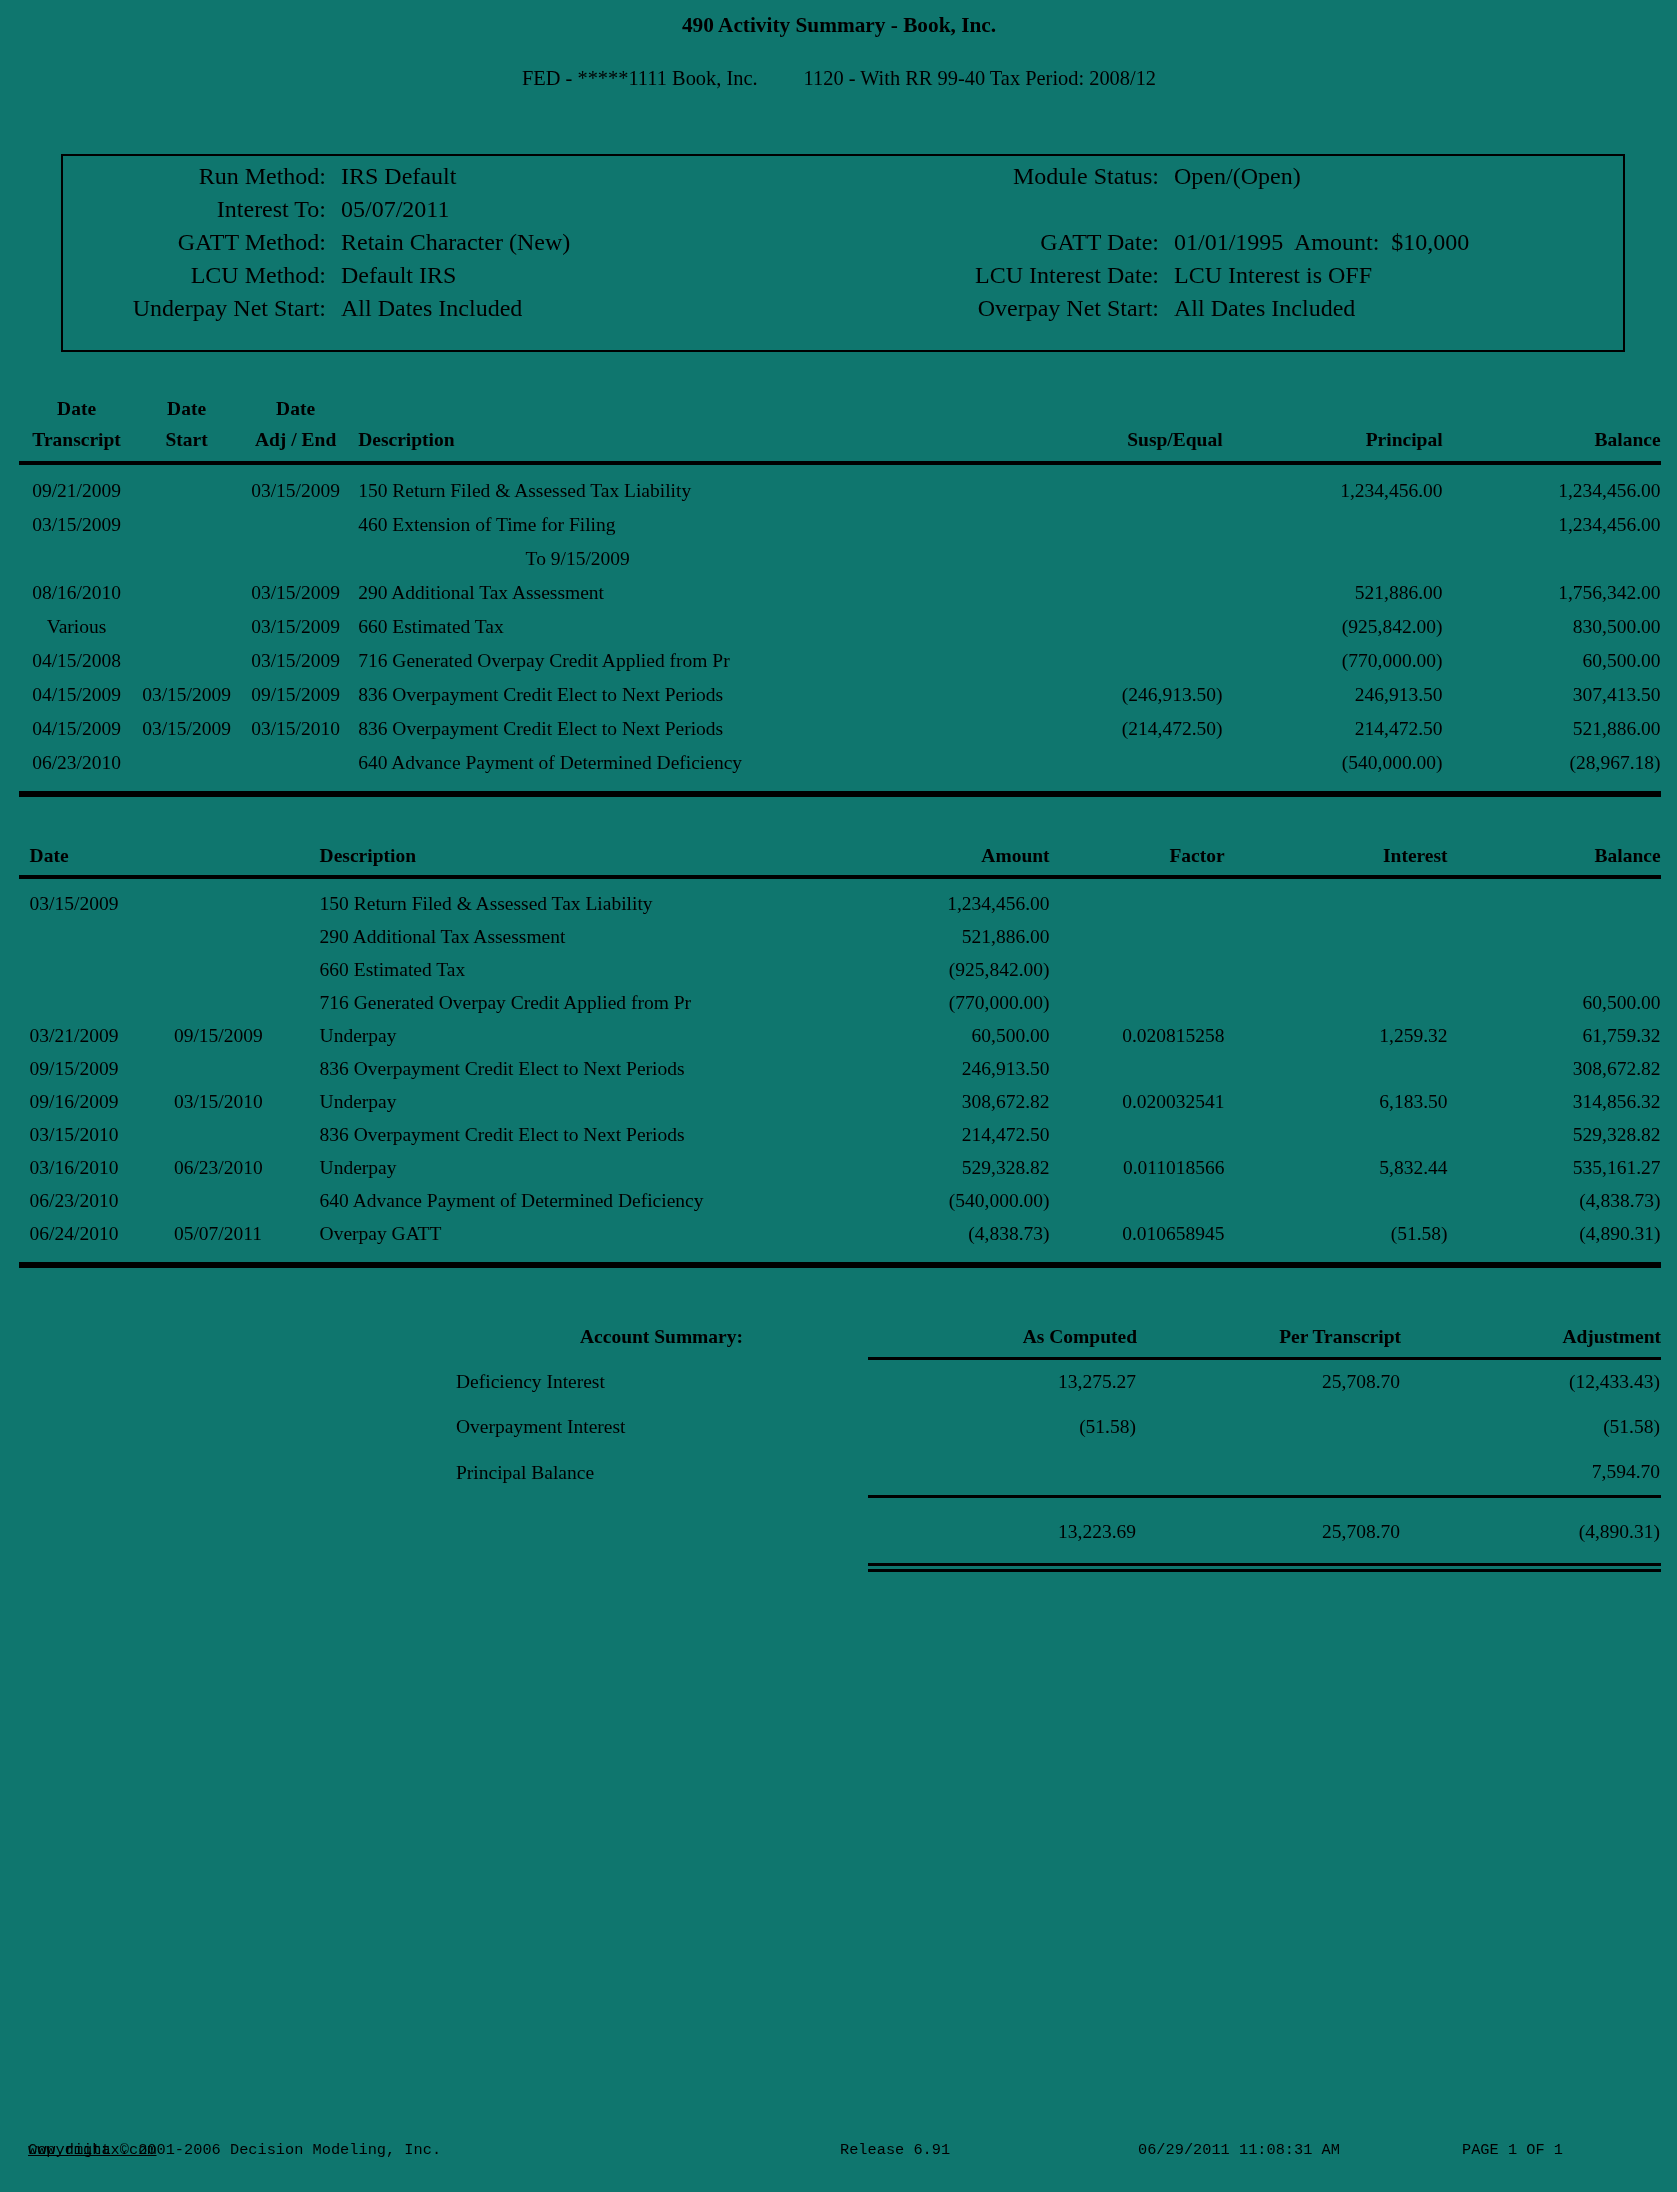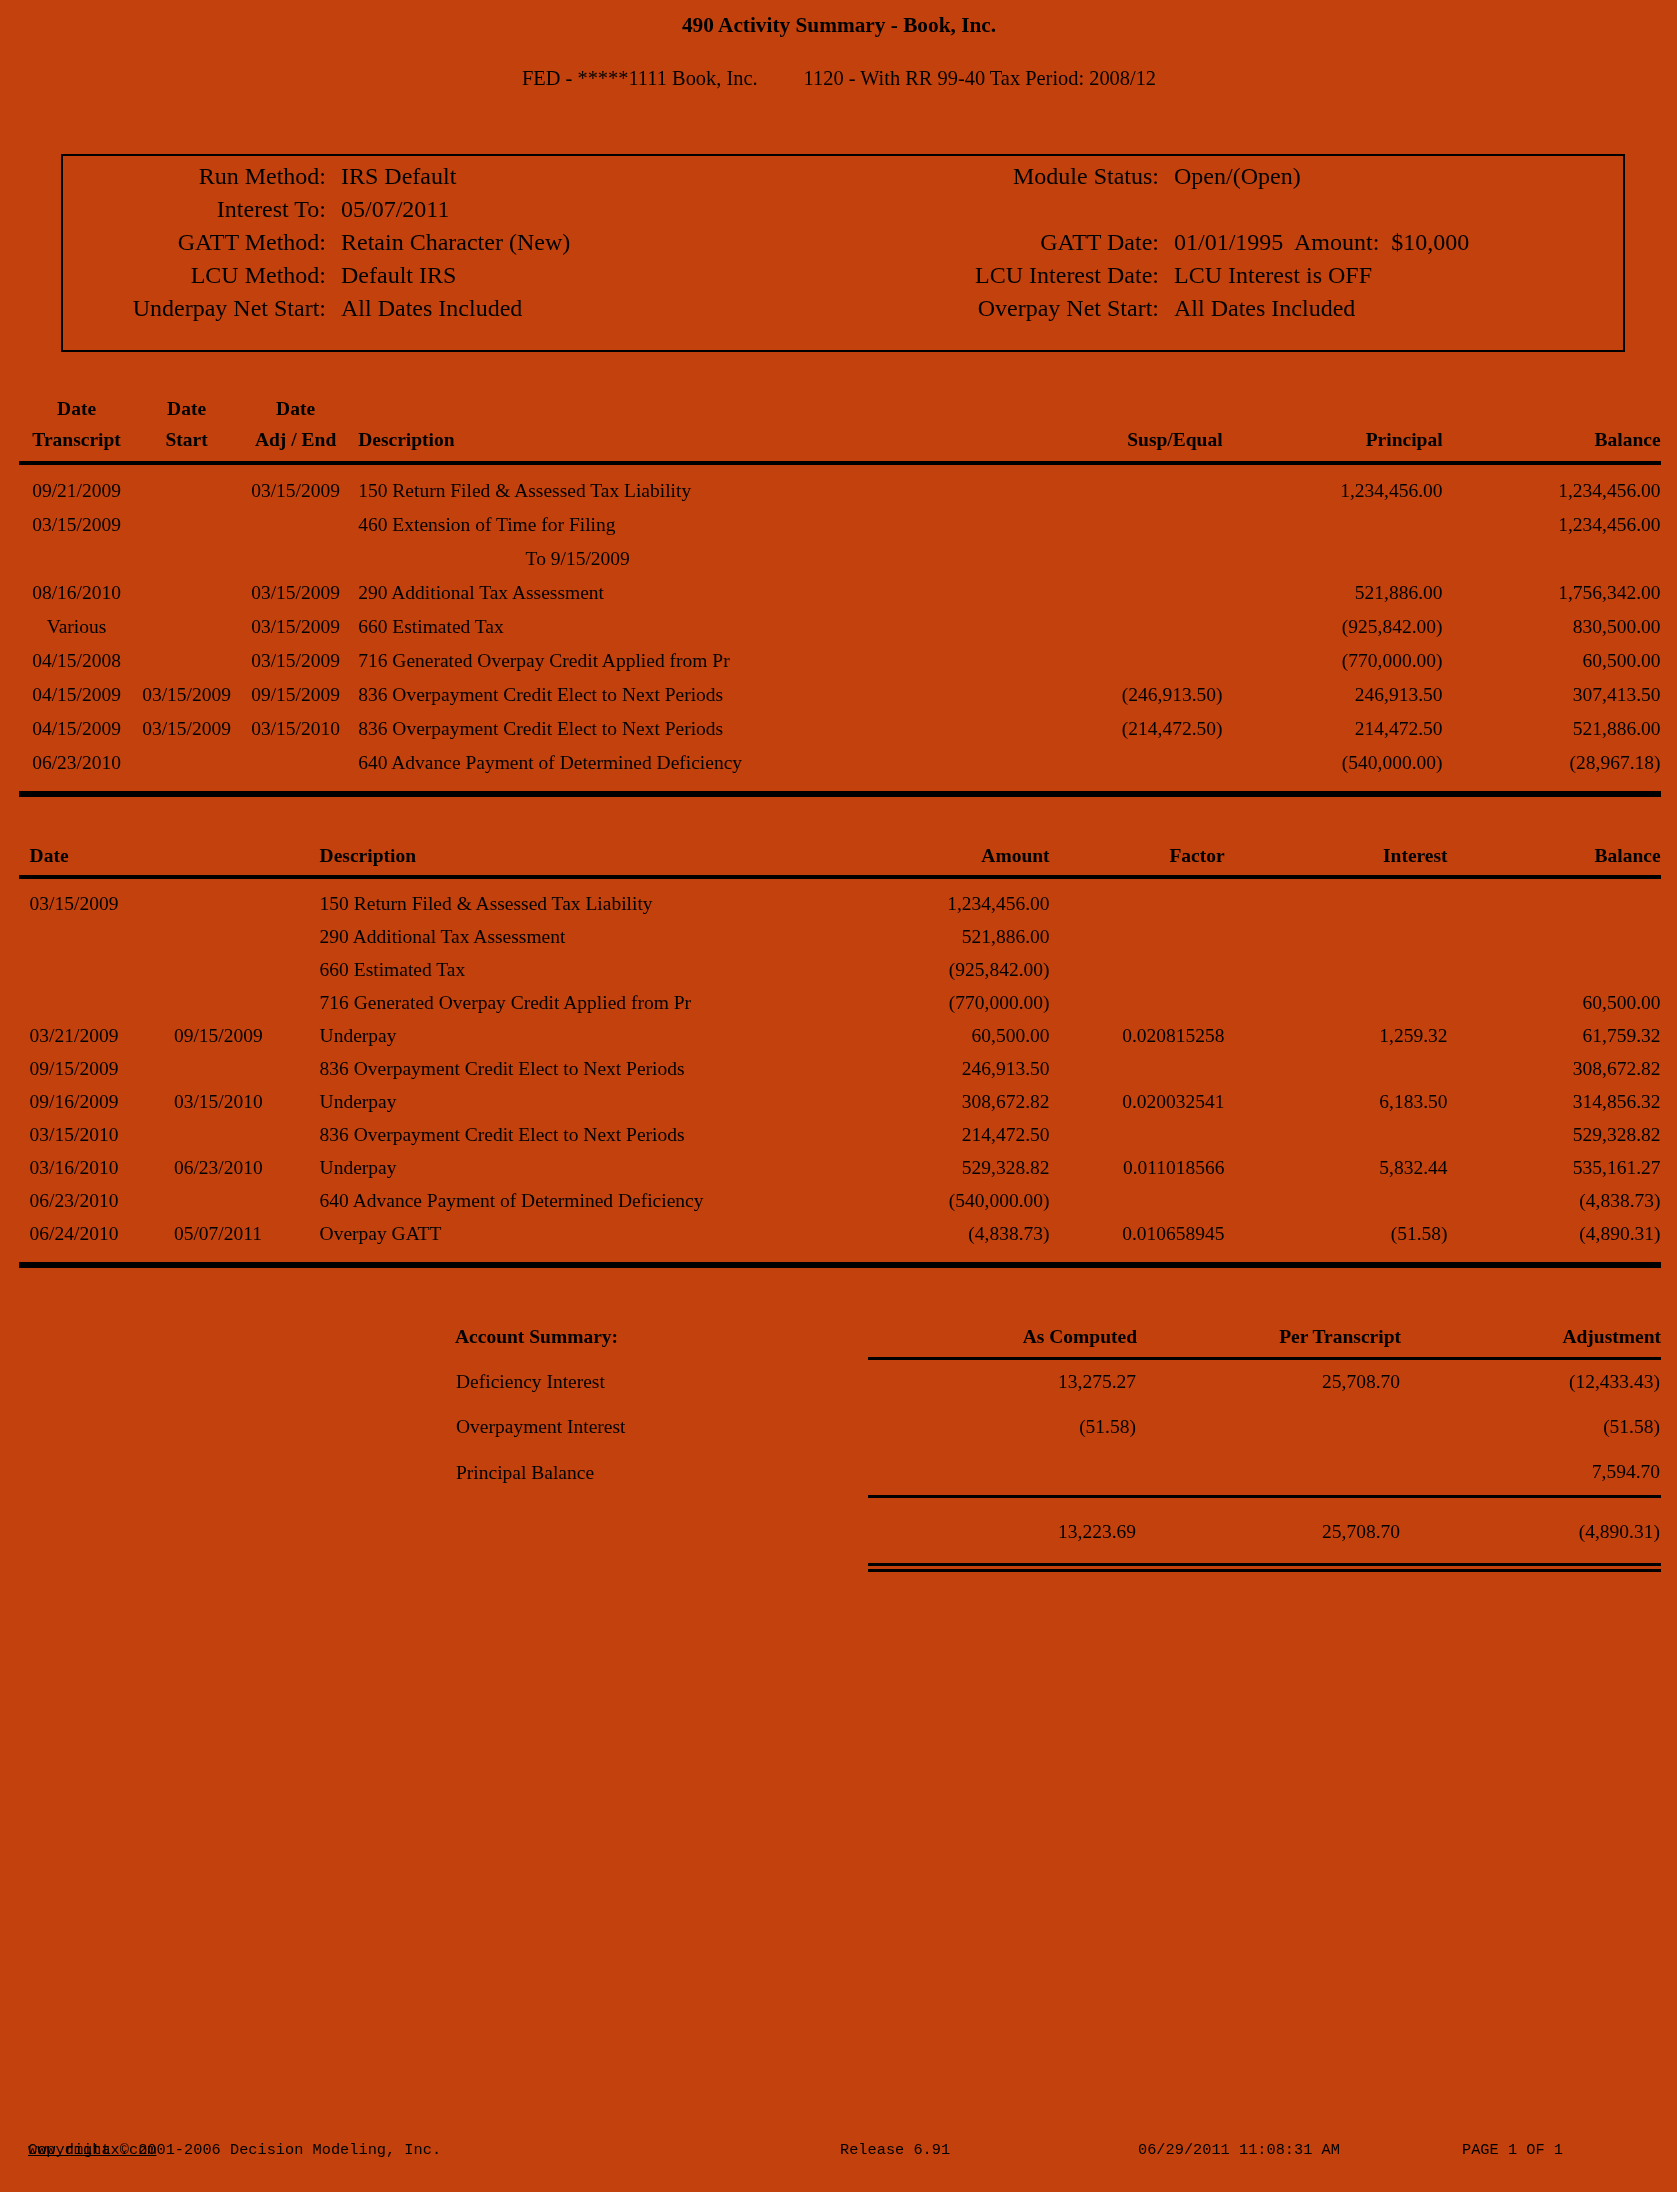--- a/index.html
+++ b/index.html
@@ -1,17 +1,17 @@
 <!DOCTYPE html>
 <html style="font-size:15px"><head>
 <meta charset="utf-8">
 <style>
   html,body { margin:0; padding:0; background:#e8e8e8; }
   .page {
-    position:relative; width:1678px; height:2193px; background:#c2410c;
+    position:relative; width:1678px; height:2193px; background:#0f766e;
     font-family:"Liberation Serif", serif; color:#000; overflow:hidden;
   }
 
   
   .title {
     position:absolute; top:13px; left:0; width:100%;
     text-align:center; font-size:21.3px; font-weight:bold;
   }
   .subtitle {
     position:absolute; top:67px; left:0; width:100%;
@@ -62,21 +62,21 @@
   .t2 th:nth-child(2), .t2 td:nth-child(2) { text-align:left; padding-left:21.3px; }
   .t2 th:nth-child(3), .t2 td:nth-child(3) { text-align:left; padding-left:23px; }
   .t2 th:nth-child(n+4), .t2 td:nth-child(n+4) { text-align:right; }
 
   
   .summary {
     position:absolute; left:455px; top:1322px; width:1206px;
     border-collapse:collapse; table-layout:fixed; font-size:19.5px;
   }
   .summary th { font-weight:bold; padding:3.7px 0 9.3px 0; text-align:right; }
-  .summary th:first-child { text-align:left; }
+  .summary th:first-child { text-align:center; }
   .summary tr.head th:nth-child(n+2) { border-bottom:3.7px solid #000; }
   .summary td { height:43px; text-align:right; vertical-align:middle; white-space:nowrap; }
   .summary td:first-child { text-align:left; }
   .summary tr.totals td:nth-child(n+2) {
     border-top:3.7px solid #000; border-bottom:9.3px double #000;
     padding-top:13px; padding-bottom:9.3px;
   }
   .summary tr.totals td:first-child { border:none; }
 
   

